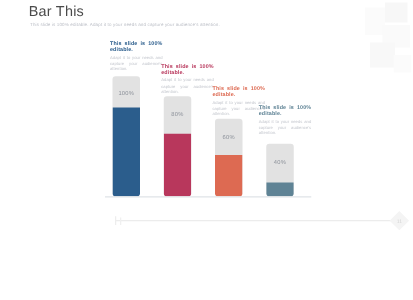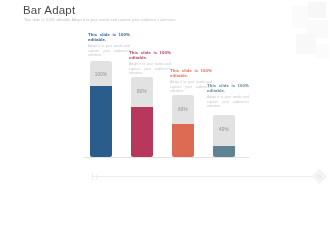--- a/index.html
+++ b/index.html
@@ -65,21 +65,21 @@
 <div class="slide">
 
   <div class="deco">
     <i></i>
       <i></i>
       <i></i>
       <i></i>
       <i></i>
   </div>
 
-  <div class="title">Bar Adapt</div>
+  <div class="title">Bar This</div>
   <div class="subtitle">This slide is 100% editable. Adapt it to your needs and capture your audience's attention.</div>
 
   <div class="chart">
     <div class="baseline"></div>
 
     <div class="note" style="left:4px;top:2px;">
       <div class="hd" style="color:#2b5d8c;">This slide is 100% editable.</div>
       <div class="bd">Adapt it to your needs and capture your audience's attention.</div>
     </div>
     <div class="note" style="left:45px;top:20px;">

